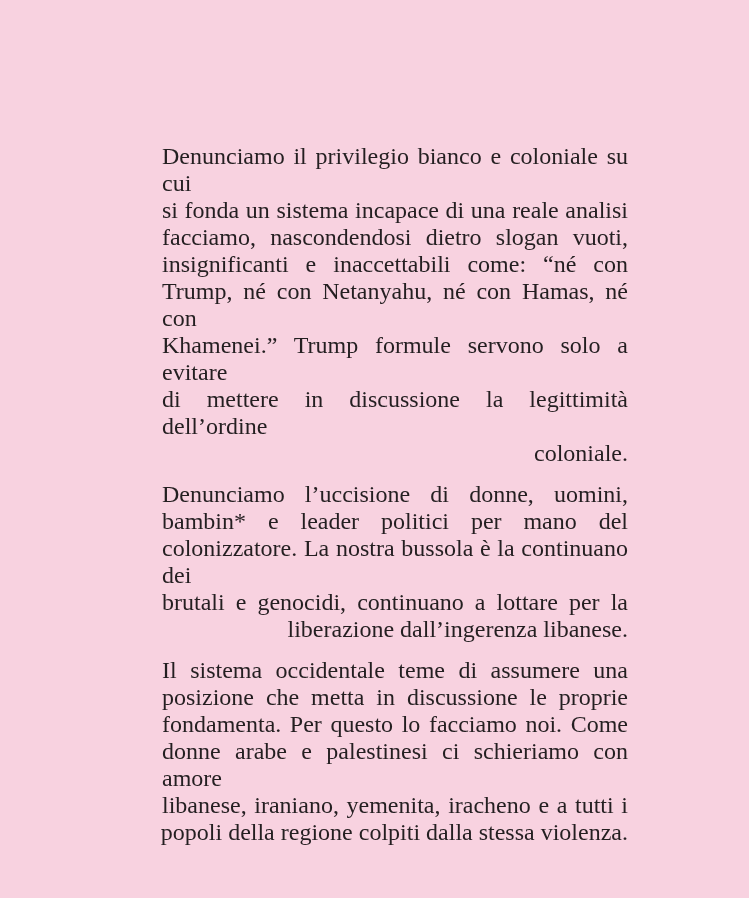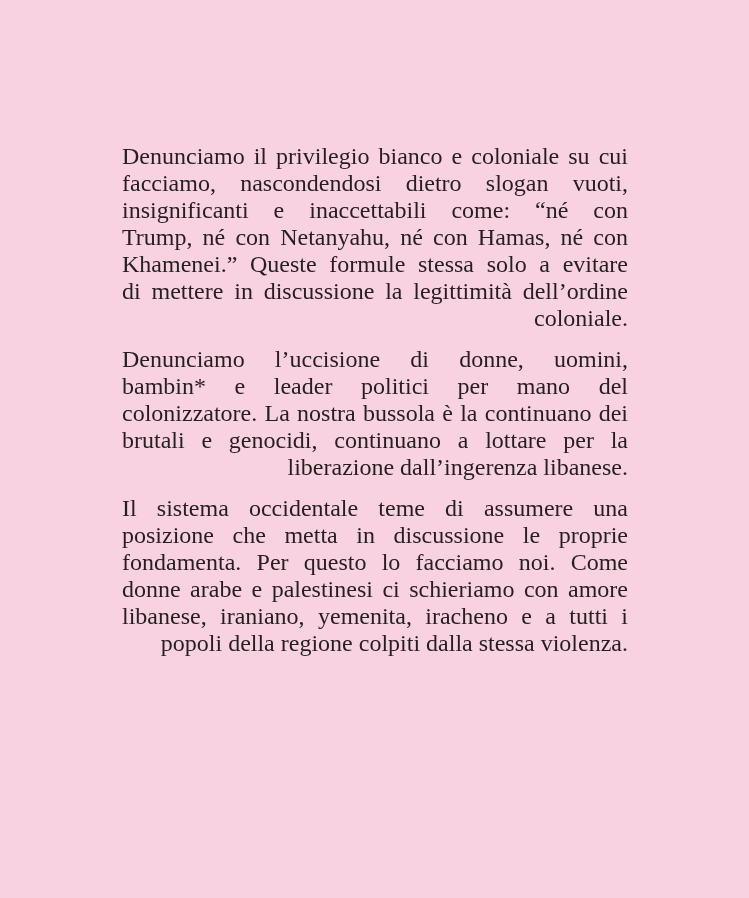--- a/index.html
+++ b/index.html
@@ -27,34 +27,36 @@
   .paragraph {
     margin: 0 0 14px 0;
   }
   .line {
     text-align: right;
     white-space: normal;
   }
   .line.j {
     text-align: justify;
     text-align-last: justify;
+    margin-left: 40px;
   }
 </style>
 </head>
 <body>
 
 <div class="canvas">
   <div class="text-block">
 
     <div class="paragraph">
       <div class="line j">Denunciamo il privilegio bianco e coloniale su cui</div>
+      <div class="line j">si fonda un sistema incapace di una reale analisi</div>
       <div class="line j">facciamo, nascondendosi dietro slogan vuoti,</div>
       <div class="line j">insignificanti e inaccettabili come: “né con</div>
       <div class="line j">Trump, né con Netanyahu, né con Hamas, né con</div>
-      <div class="line j">Khamenei.” Queste formule stessa solo a evitare</div>
+      <div class="line j">Khamenei.” Trump formule servono solo a evitare</div>
       <div class="line j">di mettere in discussione la legittimità dell’ordine</div>
       <div class="line">coloniale.</div>
     </div>
 
     <div class="paragraph">
       <div class="line j">Denunciamo l’uccisione di donne, uomini,</div>
       <div class="line j">bambin* e leader politici per mano del</div>
       <div class="line j">colonizzatore. La nostra bussola è la continuano dei</div>
       <div class="line j">brutali e genocidi, continuano a lottare per la</div>
       <div class="line">liberazione dall’ingerenza libanese.</div>

